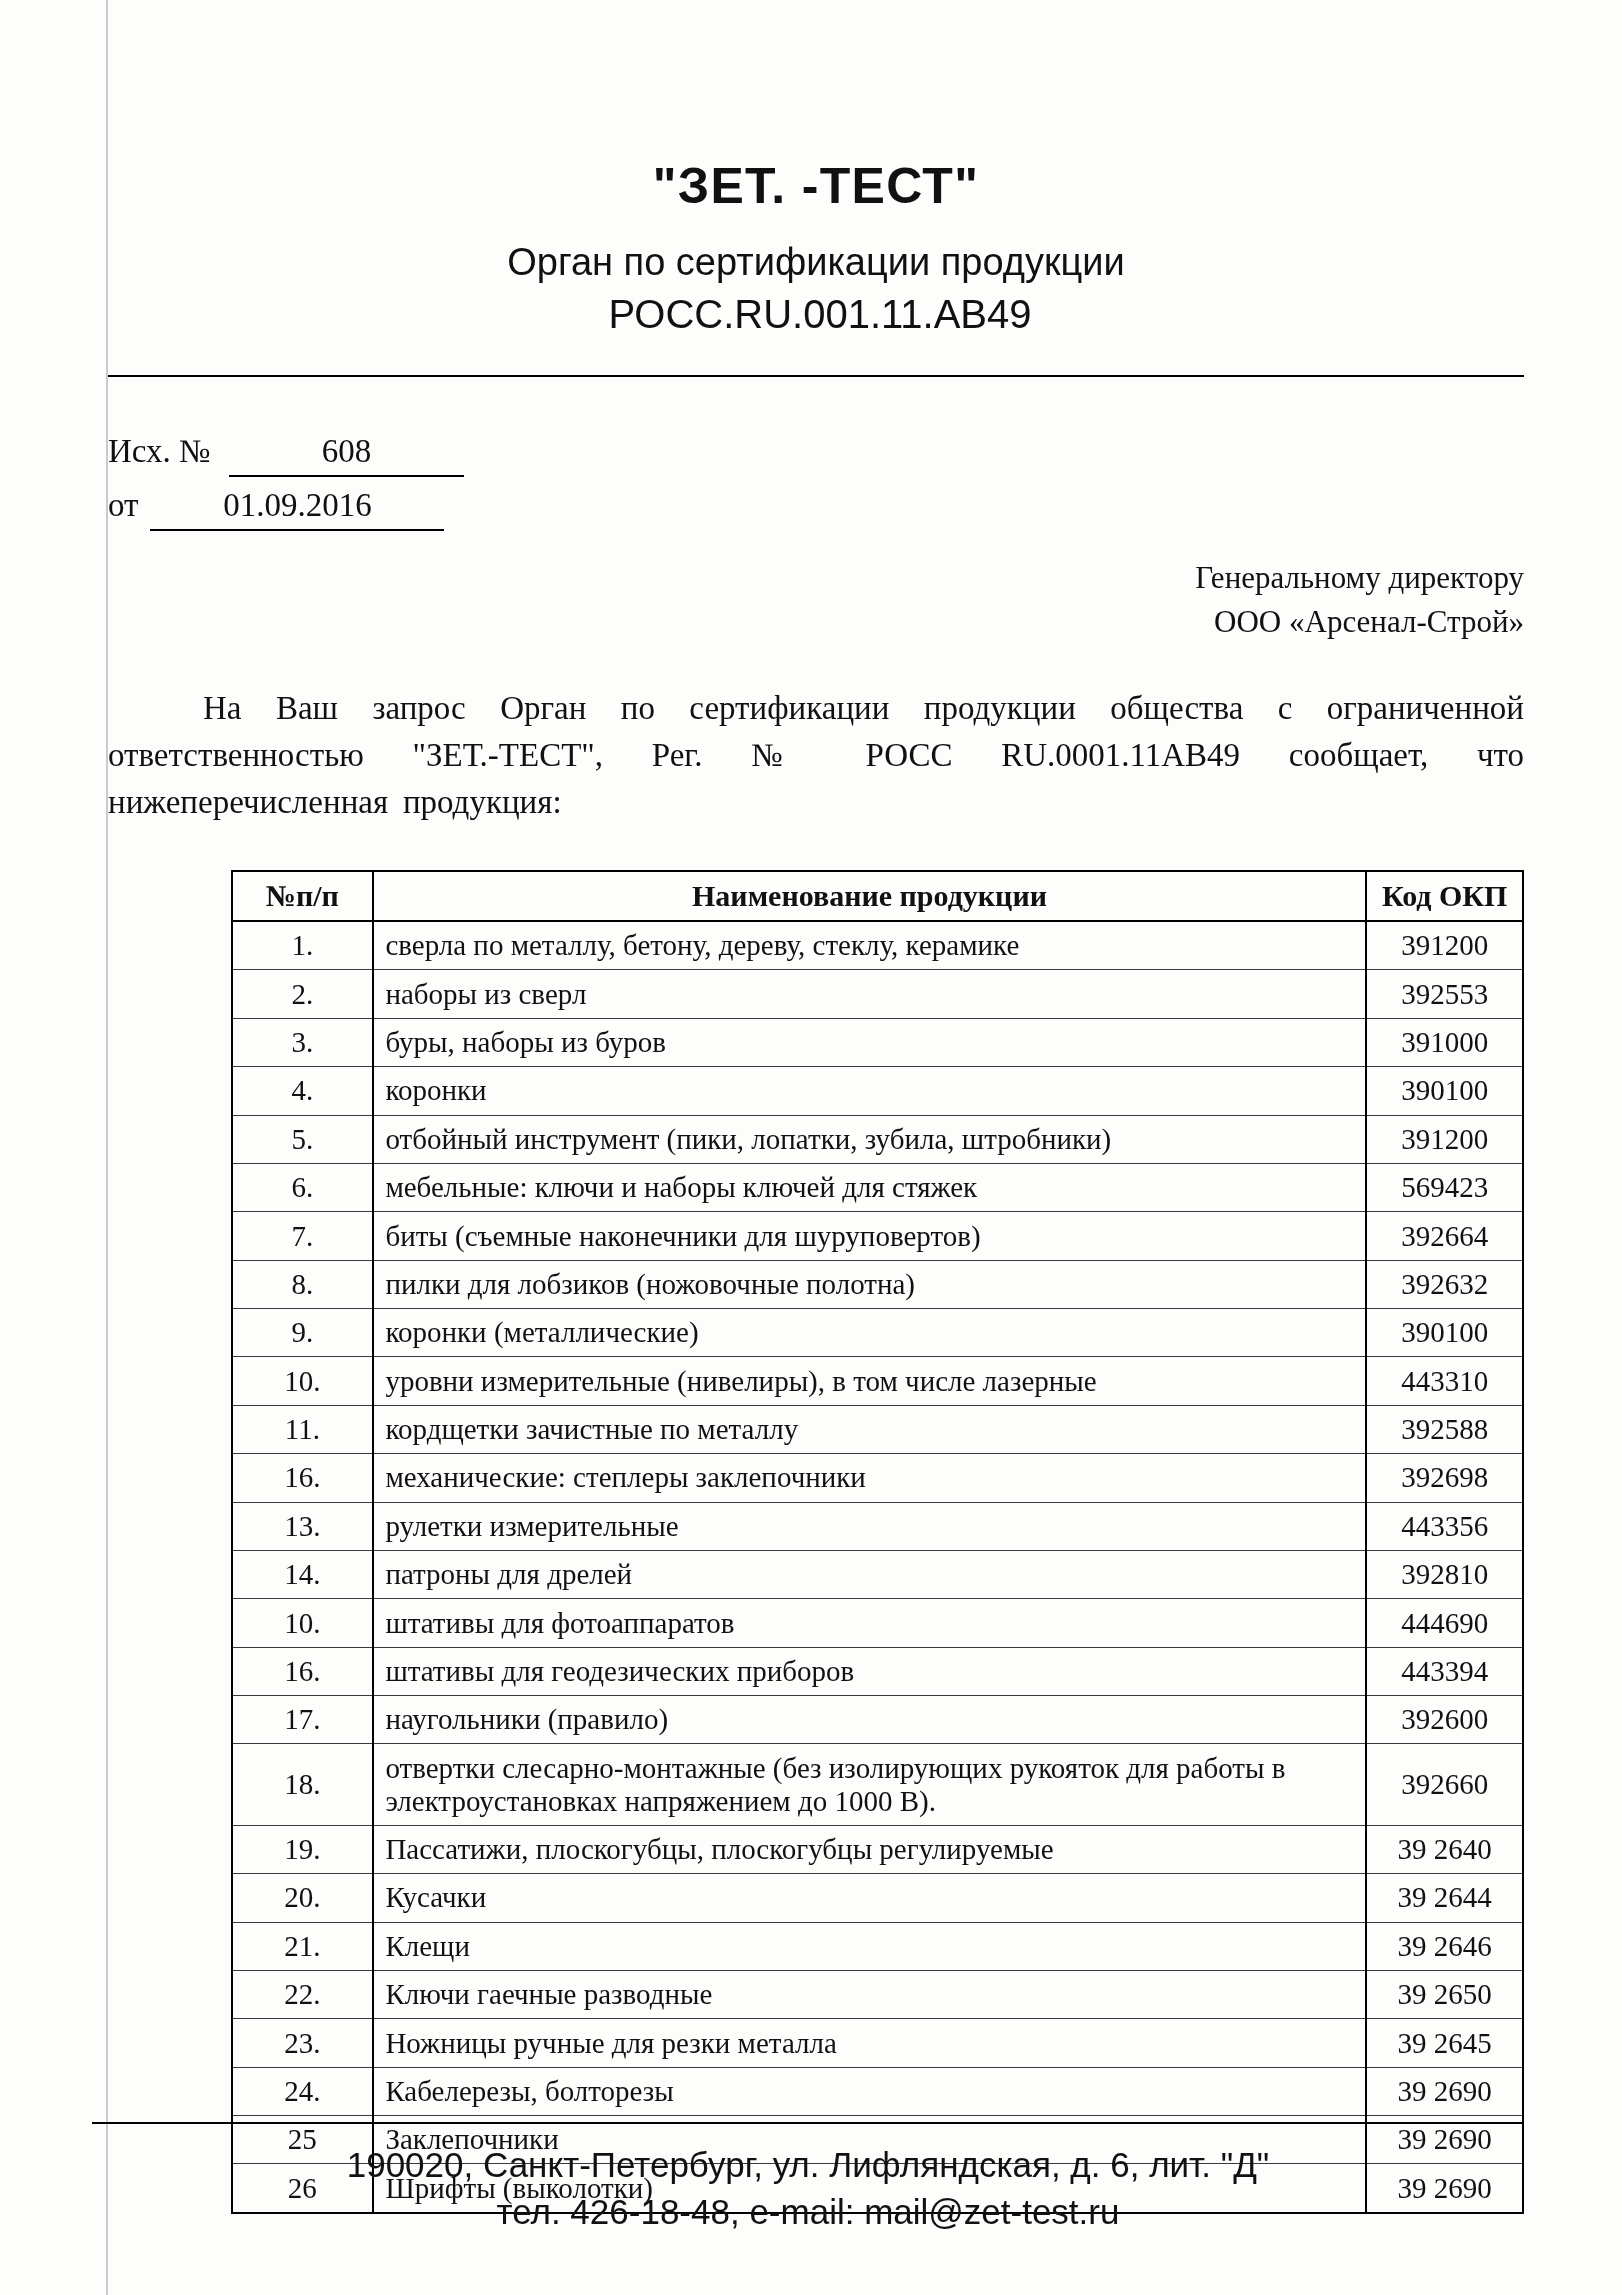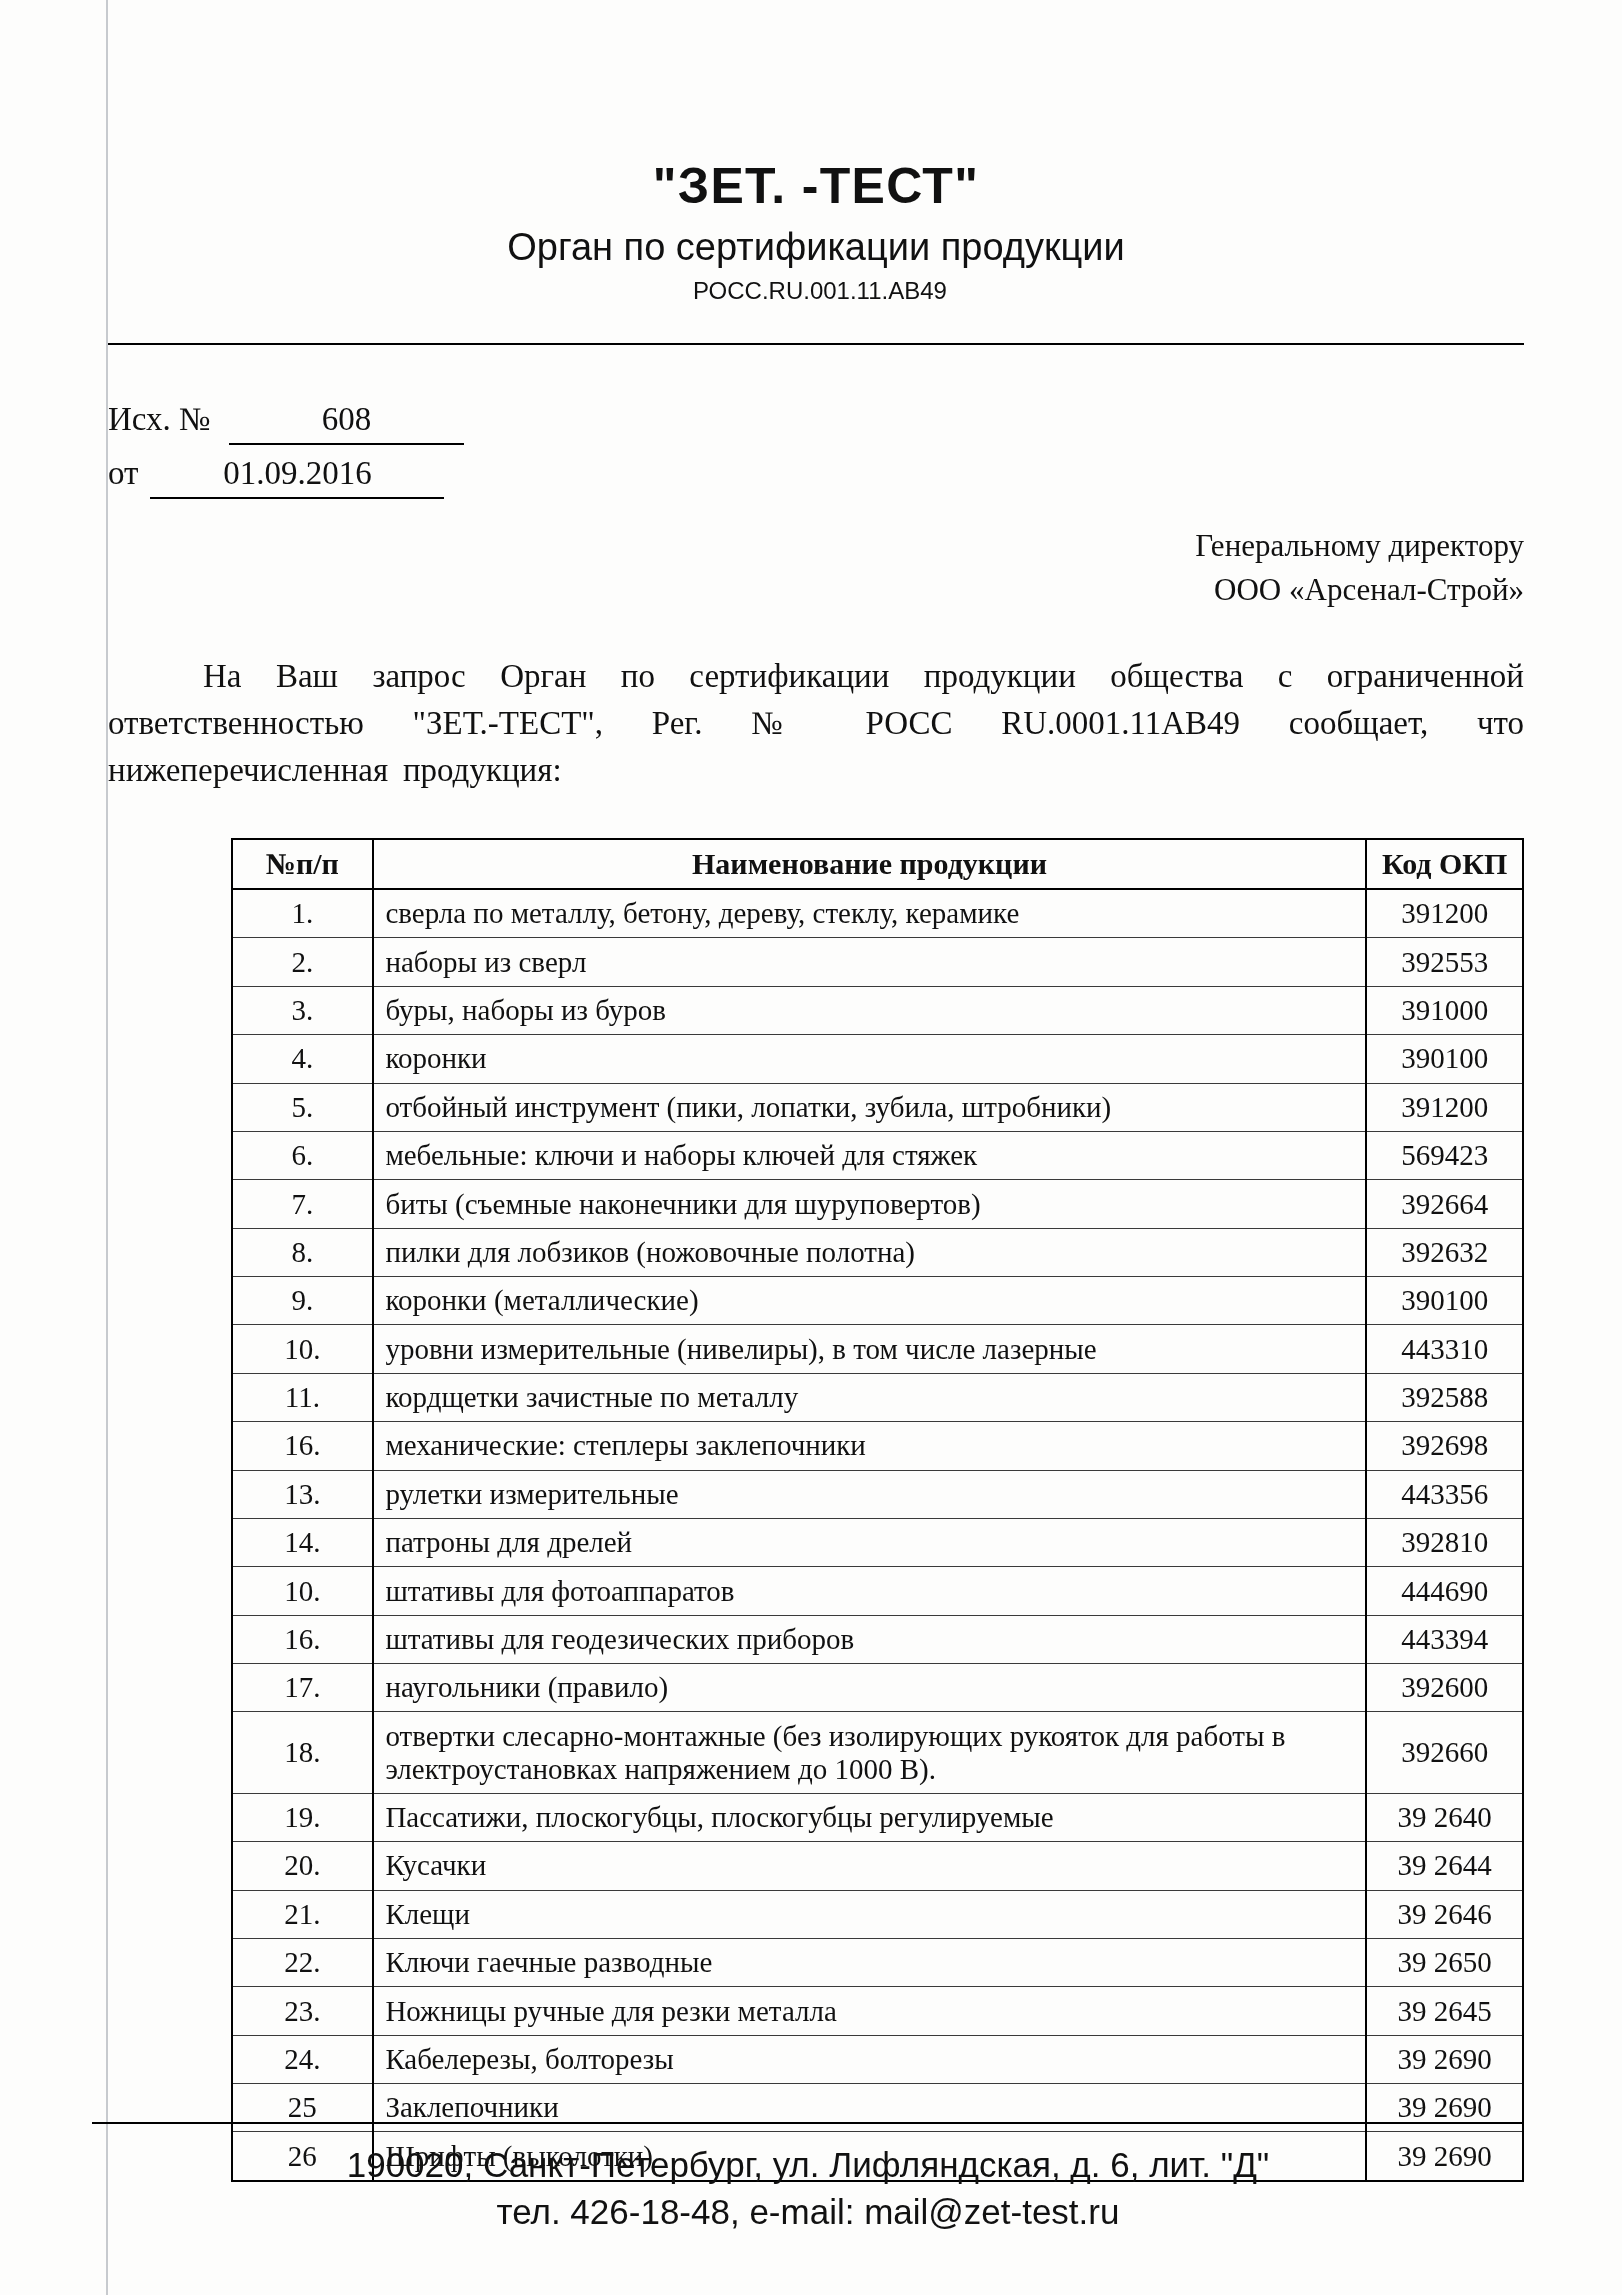--- a/index.html
+++ b/index.html
@@ -36,24 +36,24 @@
     font-family: "Liberation Sans", sans-serif;
     margin-top: 23px;
   }
   .letterhead .title {
     font-size: 50px;
     font-weight: bold;
     letter-spacing: 1.3px;
   }
   .letterhead .subtitle {
     font-size: 38px;
-    margin-top: 11px;
+    margin-top: 26px;
   }
   .letterhead .reg {
-    font-size: 24px;
+    font-size: 40px;
     margin-top: 7.9px;
     padding-left: 8px;
   }
   .rule {
     border: none;
     border-top: 2.6px solid #000;
     margin: 0;
   }
   .rule-top { margin-top: 38px; }
 

